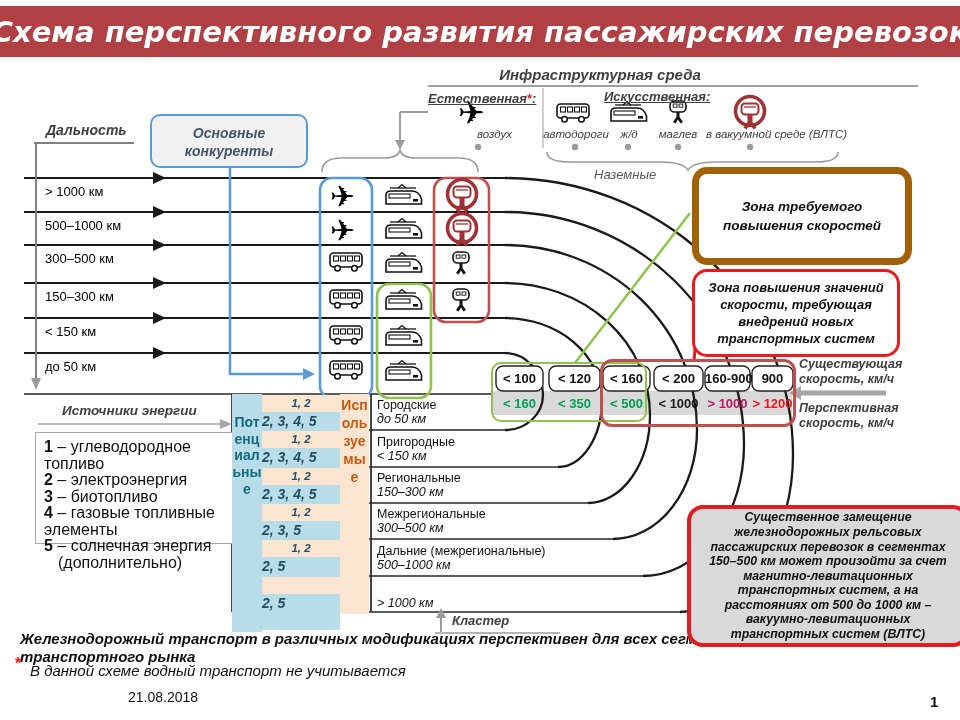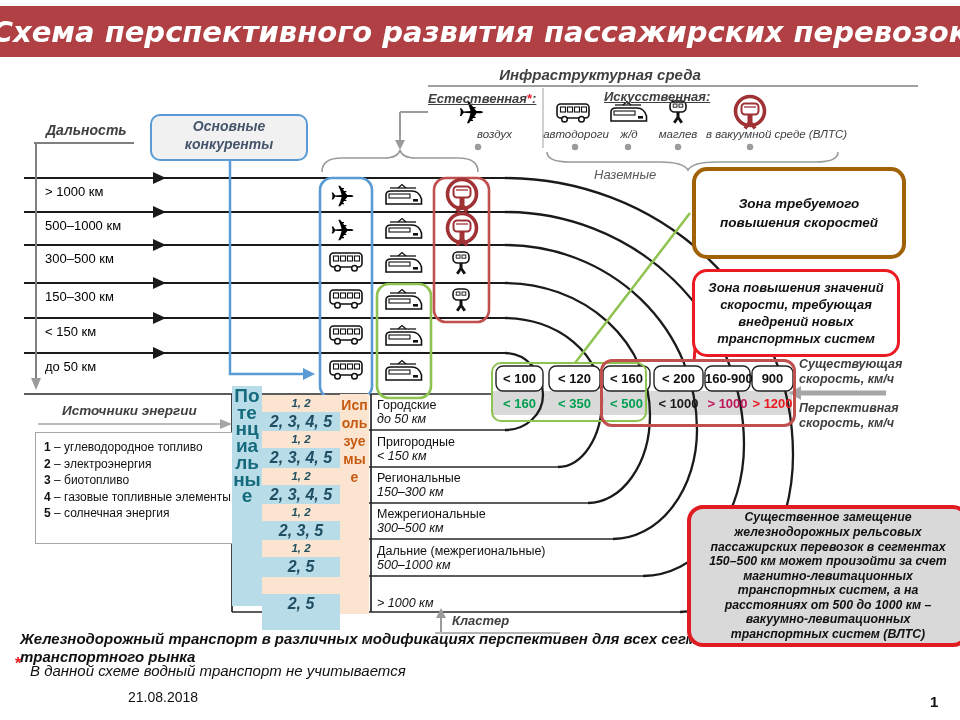--- a/index.html
+++ b/index.html
@@ -15,50 +15,50 @@
   #titlebar .t{color:#fff;font-family:"DejaVu Sans",sans-serif;font-weight:bold;font-style:italic;font-size:29px;white-space:nowrap;}
   
   .inf-title{left:470px;top:66px;width:260px;text-align:center;font-size:15px;}
   .nat-lab{left:428px;top:91px;font-size:13px;text-decoration:underline;}
   .star{color:#e8191f;font-weight:bold;font-style:normal;}
   .art-lab{left:604px;top:89px;font-size:13px;text-decoration:underline;}
   .inf-item{font-size:11.5px;color:#404040;font-style:italic;white-space:nowrap;}
   .nazem{left:594px;top:167px;font-size:13px;color:#595959;}
   
   #compbox{left:150px;top:114px;width:154px;height:42px;background:#f1f1f1;border:2.5px solid #5b9bd5;
-           border-radius:10px;text-align:center;font-size:14px;color:#44546a;padding-top:1px;line-height:18px;}
+           border-radius:10px;text-align:center;font-size:14px;color:#44546a;padding-top:8px;line-height:18px;}
   .dal-lab{left:46px;top:122px;font-size:14px;}
   .dist-lab{font-size:13px;color:#000;white-space:nowrap;}
   
   .zonebox{background:#fff;border-radius:15px;text-align:center;font-style:italic;font-weight:bold;
            display:flex;align-items:center;justify-content:center;z-index:4;}
-  #zgreen{left:692px;top:167px;width:186px;height:80px;border:4px solid #a16207;font-size:13.5px;line-height:19px;padding:2px 10px;}
+  #zgreen{left:692px;top:167px;width:186px;height:80px;border:7px solid #a16207;font-size:13.5px;line-height:19px;padding:2px 10px;}
   #zred{left:692px;top:269px;width:186px;height:78px;border:3.5px solid #ea1b22;font-size:13px;line-height:17px;padding:2px 8px;}
   #notebox{left:687px;top:505px;width:254px;height:128px;border:4px solid #e01b22;border-radius:16px;
            background:#d9d9d9;font-style:italic;font-weight:bold;font-size:12.3px;line-height:14.6px;
            display:flex;align-items:center;justify-content:center;text-align:center;padding:3px 10px;z-index:4;}
   
   .spcell{z-index:2;text-align:center;font-size:13px;font-weight:bold;line-height:25px;white-space:nowrap;}
   .pcell{z-index:2;text-align:center;font-size:13px;font-weight:bold;line-height:23px;white-space:nowrap;}
   .spoutline{z-index:3;border-radius:10px;pointer-events:none;background:transparent;}
   #greenout{left:491px;top:362px;width:152px;height:56px;border:2.5px solid #8fc34f;}
   #redout{left:600px;top:359px;width:190px;height:62px;border:3px solid #c0504d;border-radius:12px;}
   .sp-lab{left:799px;width:158px;font-size:12.5px;color:#3f3f3f;line-height:15px;z-index:2;}
   
   #enbox{left:35px;top:432px;width:200px;height:104px;border:1.5px solid #a6a6a6;background:#fff;z-index:2;
-         font-size:12px;line-height:16.5px;padding:6px 0 0 8px;}
+         font-size:16px;line-height:16.5px;padding:6px 0 0 8px;}
   .en-title{left:62px;top:403px;font-size:13.5px;z-index:2;}
   .en-num{font-weight:bold;}
   
   .vword{z-index:2;text-align:center;word-break:break-all;font-weight:bold;overflow:hidden;}
-  #pot{left:232px;top:386px;width:30px;height:218px;background:#b9dde8;color:#156b7d;font-size:19px;line-height:16.7px;padding-top:2px;}
+  #pot{left:232px;top:394px;width:30px;height:218px;background:#b9dde8;color:#156b7d;font-size:14px;line-height:16.7px;padding-top:20px;}
   #isp{left:340px;top:394px;width:29px;height:218px;background:#fce5d0;color:#c55a11;font-size:14px;line-height:18px;padding-top:2px;}
   .valcol{left:262px;width:78px;z-index:2;}
   .valtop{height:17px;background:#fce5d0;text-align:center;font-size:11.5px;font-style:italic;font-weight:bold;color:#1f4e63;line-height:17px;}
-  .valbot{height:36px;background:#b9dde8;text-align:center;font-size:16px;font-style:italic;font-weight:bold;color:#1f4e63;line-height:19px;}
+  .valbot{height:36px;background:#b9dde8;text-align:left;font-size:14px;font-style:italic;font-weight:bold;color:#1f4e63;line-height:19px;}
   .segname{left:377px;font-size:12.5px;z-index:2;white-space:nowrap;}
   .segrange{left:377px;font-size:12.5px;font-style:italic;z-index:2;white-space:nowrap;}
   .clus{left:452px;top:613px;font-size:13px;z-index:2;}
   
   .f1{left:20px;top:630px;font-size:15px;z-index:2;}
   .f2{left:20px;top:648px;font-size:15px;z-index:2;}
   .fstar{left:15px;top:655px;font-size:16px;z-index:2;}
   .f3{left:30px;top:662px;font-size:15px;z-index:2;}
   .fdate{left:128px;top:689px;font-size:14px;z-index:2;}
   .fpage{left:930px;top:693px;font-size:15px;z-index:2;}
@@ -274,20 +274,21 @@
   <div class="abs sp-lab it b" style="top:401px;">Перспективная скорость, км/ч</div>
   <div class="abs sp-lab it b" style="top:357px;">Существующая скорость, км/ч</div>
 
   <div class="abs en-title it b gray">Источники энергии</div>
   <div class="abs" id="enbox">
     <div><span class="en-num">1</span><span> – углеводородное топливо</span></div>
     <div><span class="en-num">2</span><span> – электроэнергия</span></div>
     <div><span class="en-num">3</span><span> – биотопливо</span></div>
     <div><span class="en-num">4</span><span> – газовые топливные  элементы</span></div>
     <div><span class="en-num">5</span><span> – солнечная энергия</span></div>
+    <div style="padding-left:14px;">(дополнительно)</div>
   </div>
 
   <div class="abs vword" id="pot">Потенциальные</div>
   <div class="abs vword" id="isp">Используемые</div>
 
   <div class="abs valcol" style="top:394.5px;">
     <div class="valtop">1, 2</div>
     <div class="valbot">2, 3, 4, 5</div>
   </div>
   <div class="abs valcol" style="top:431px;">

